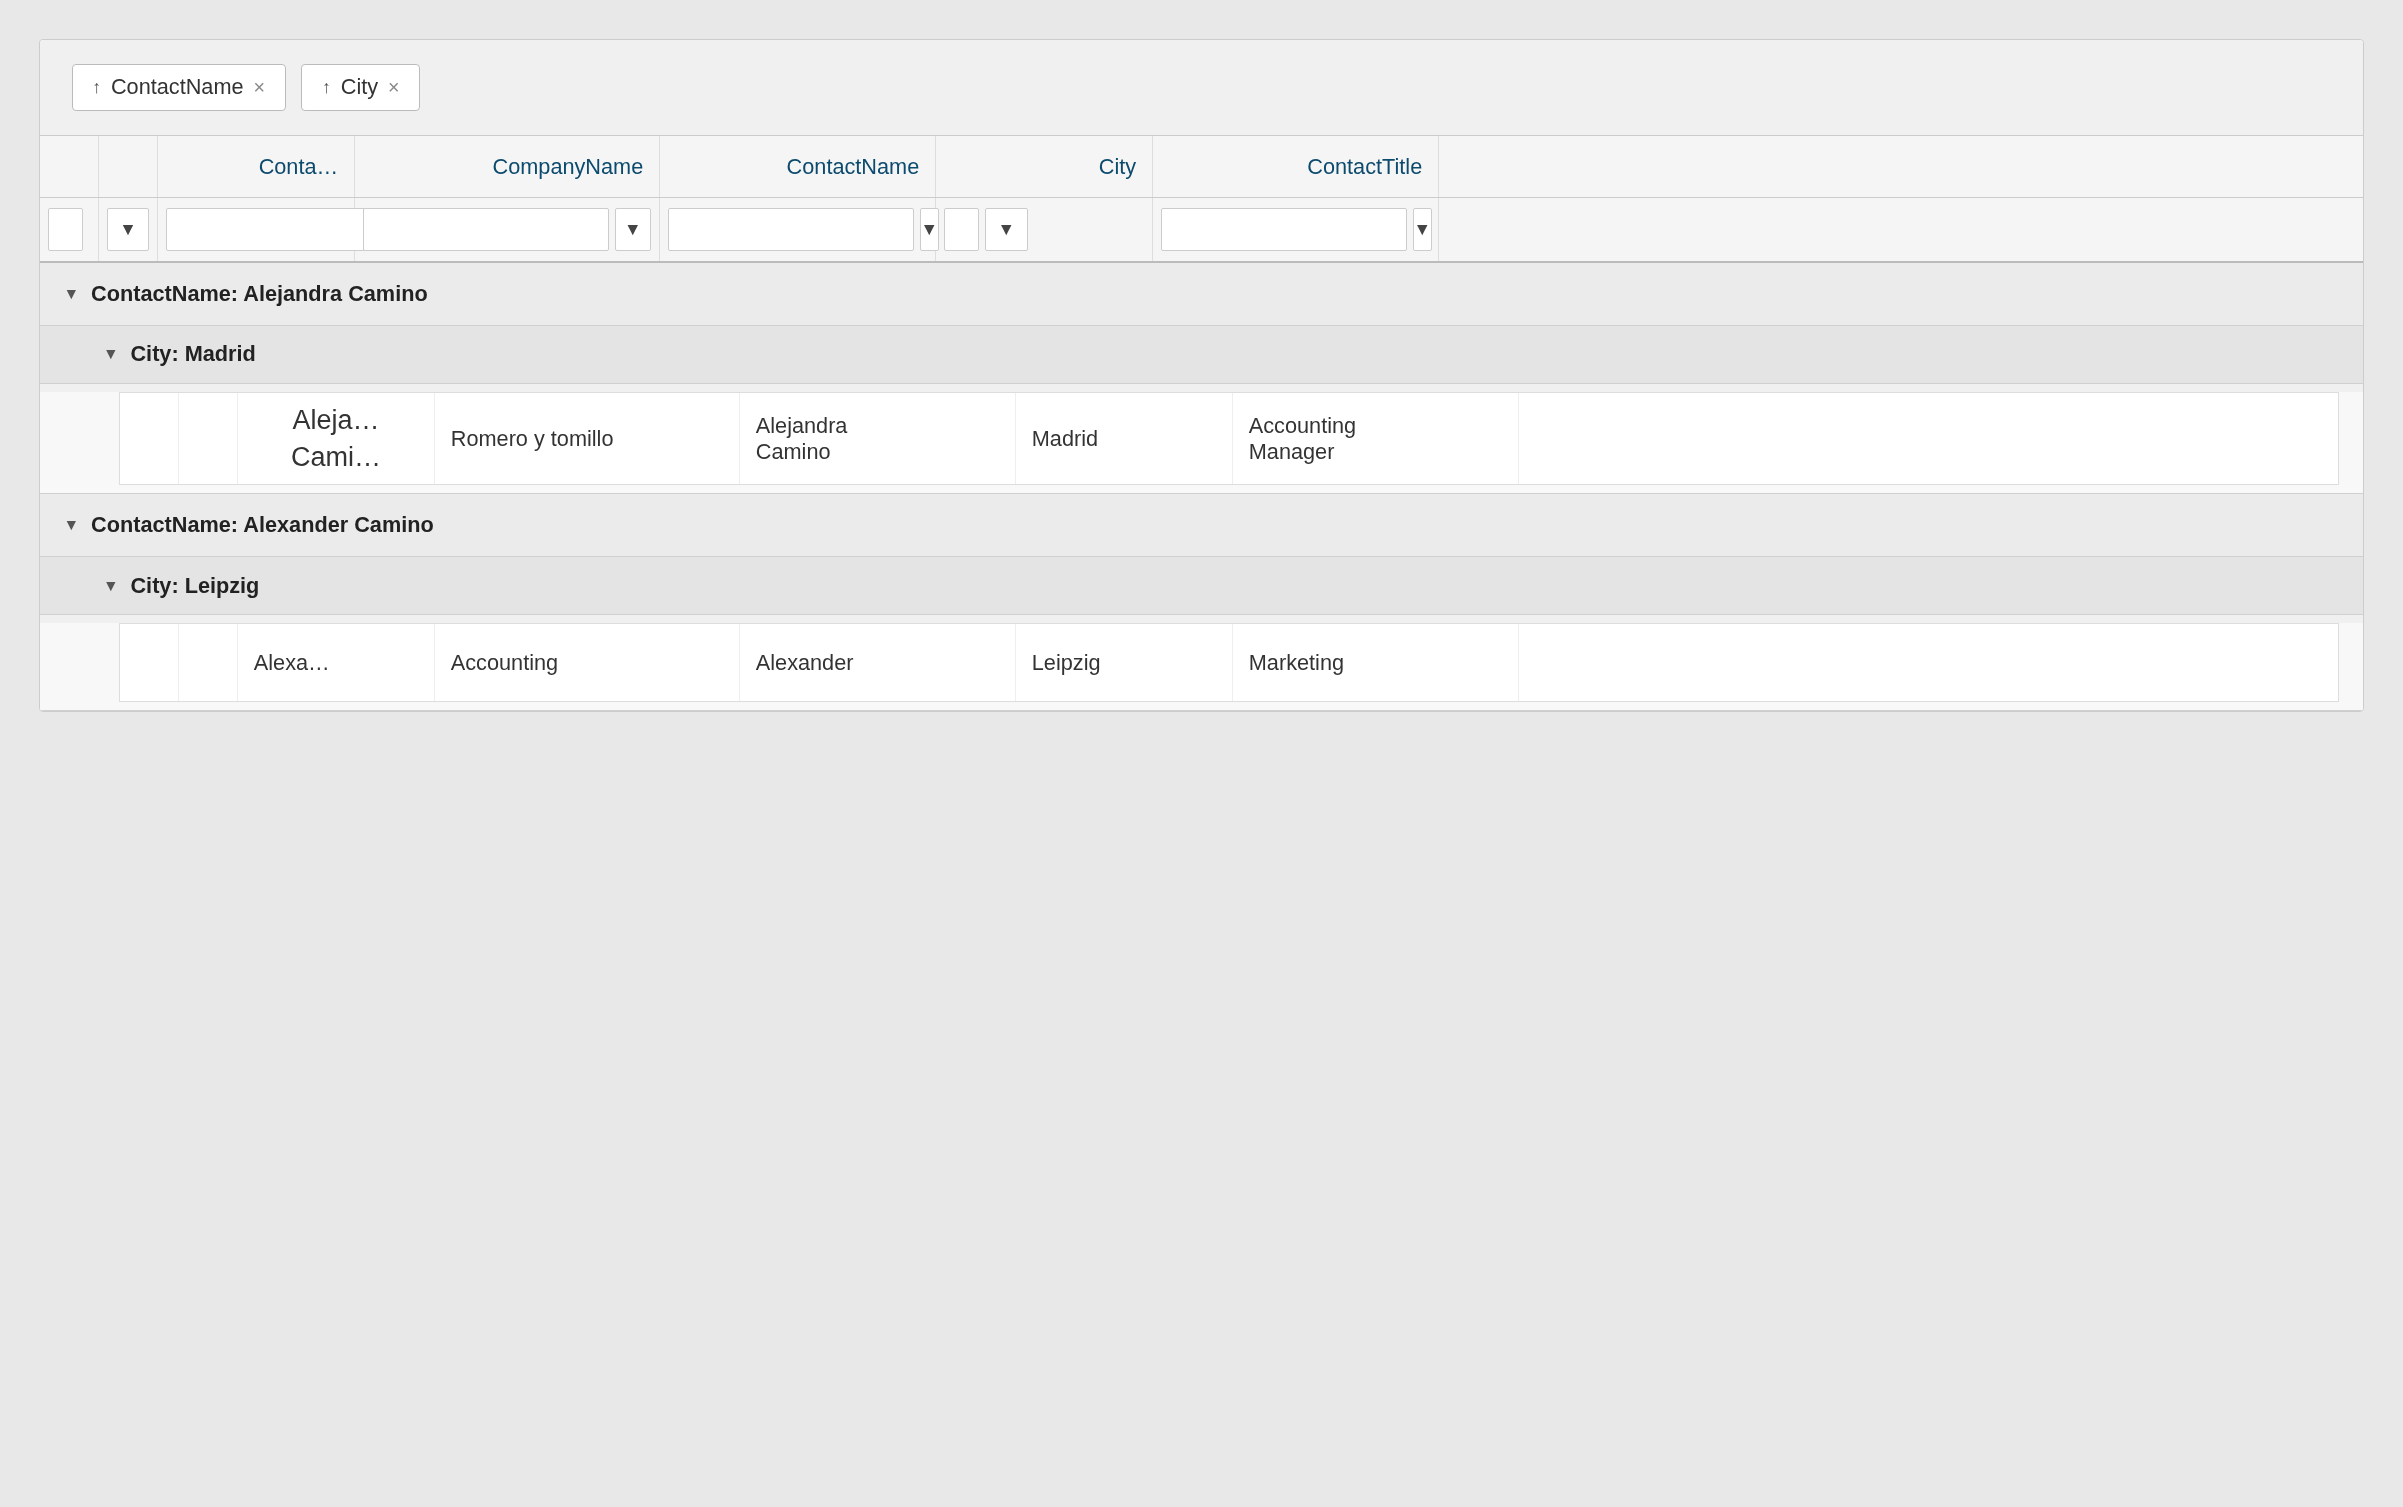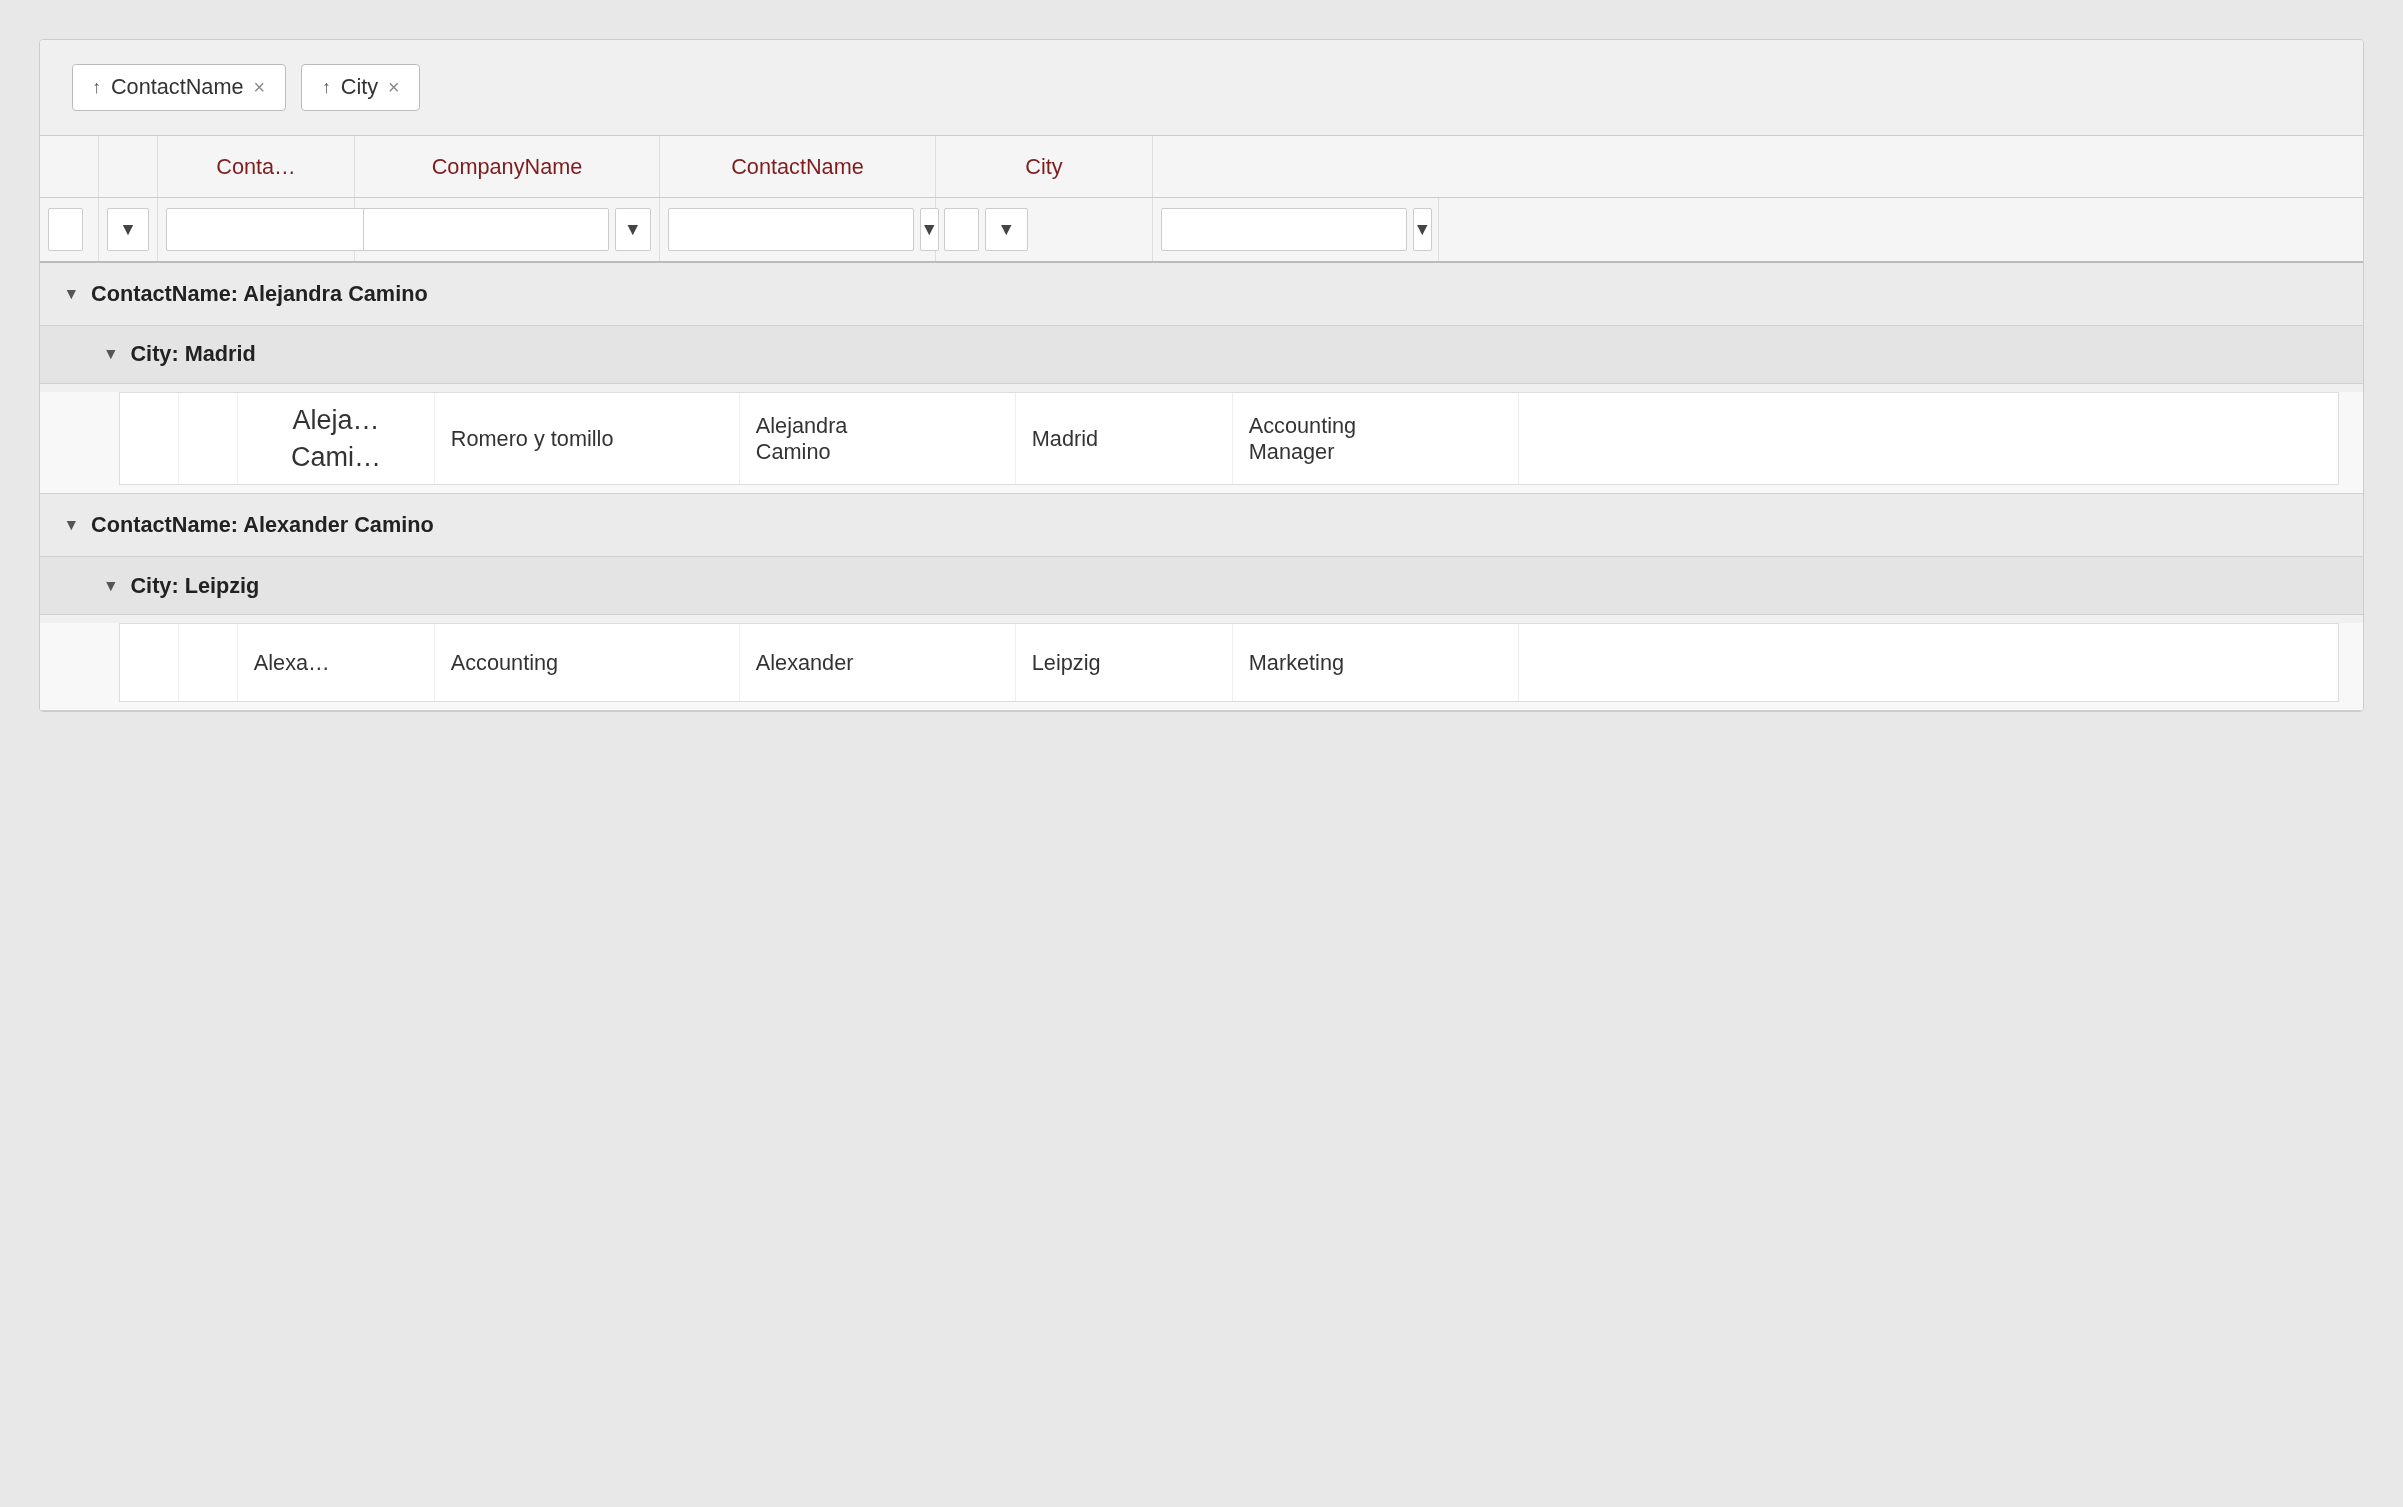--- a/index.html
+++ b/index.html
@@ -59,23 +59,23 @@
     .table-header {
       display: grid;
       grid-template-columns: 59px 59px 197px 305px 276px 217px 286px;
       background: #f5f5f5;
       border-bottom: 1px solid #ccc;
     }
 
     .table-header-cell {
       padding: 17.7px 15.8px;
       font-size: 21.7px;
-      color: #7f1d1d;
+      color: #0c4a6e;
       border-right: 1px solid #ddd;
-      text-align: center;
+      text-align: right;
     }
 
     
     .filter-row {
       display: grid;
       grid-template-columns: 59px 59px 197px 305px 276px 217px 286px;
       background: #f5f5f5;
       border-bottom: 2px solid #bbb;
     }
 
@@ -193,20 +193,21 @@
     </div>
   </div>
 
   <div class="table-header">
     <div class="table-header-cell"></div>
     <div class="table-header-cell"></div>
     <div class="table-header-cell">Conta…</div>
     <div class="table-header-cell">CompanyName</div>
     <div class="table-header-cell">ContactName</div>
     <div class="table-header-cell">City</div>
+    <div class="table-header-cell">ContactTitle</div>
   </div>
 
   <div class="filter-row">
     <div class="filter-cell">
       <input class="filter-input" style="width: 35px; flex: 0 0 auto;" type="text">
     </div>
     <div class="filter-cell">
       <button class="filter-btn">▼</button>
     </div>
     <div class="filter-cell">

